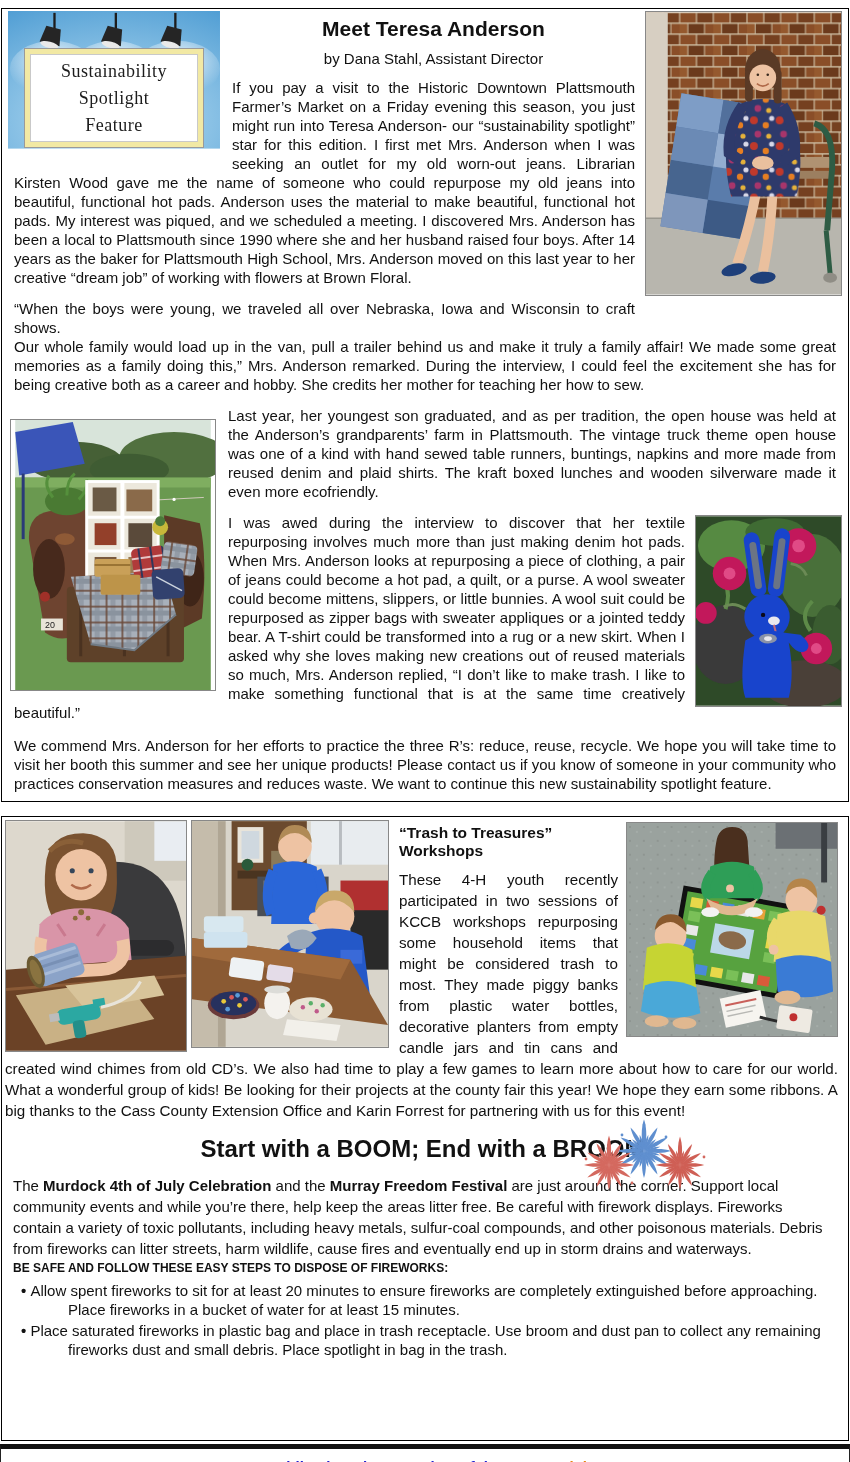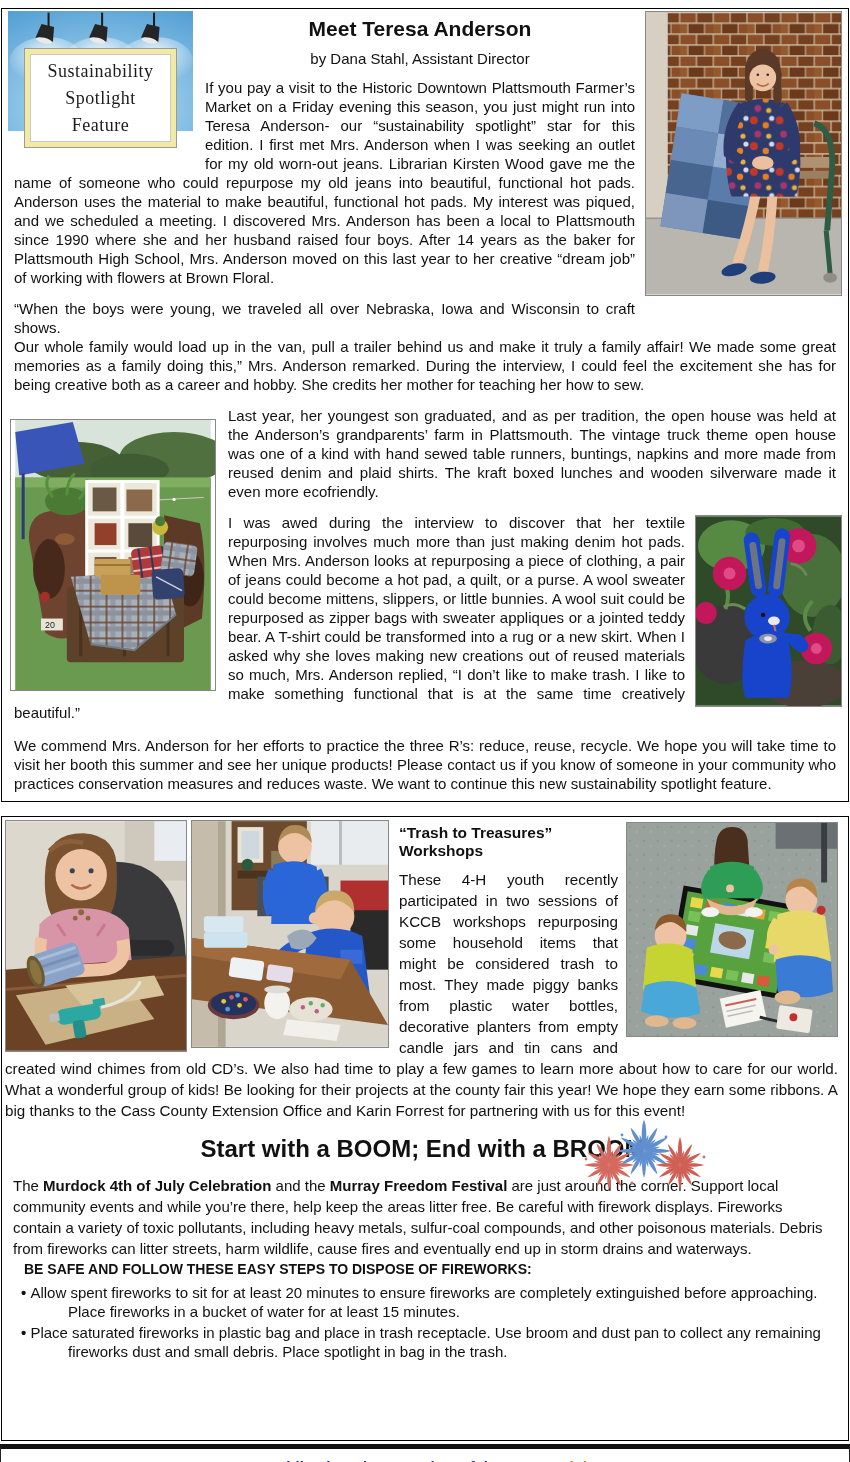--- a/index.html
+++ b/index.html
@@ -6,21 +6,21 @@
   body { width:850px; font-family:"Liberation Sans", sans-serif; color:#111; position:relative; }
   .box { border:1px solid #000; margin:0 1px; position:relative; }
   .box1 { margin-top:8px; padding:2px 12px 4px 12px; min-height:706px; }
   .box2 { margin-top:14px; padding:3px 10px 8px 3px; min-height:612px; }
   .footerbox { margin-top:3px; border:1px solid #222; border-top:5px solid #111; padding:9px 14px 10px; text-align:center; }
 
   p { margin:0 0 12px; text-align:justify; font-size:15px; line-height:19px; }
   .preline { white-space:pre-line; }
 
   
-  .spotlight { float:left; width:185px; height:148px; margin:0 12px 6px -6px; position:relative; }
+  .spotlight { float:left; width:212px; height:148px; margin:0 12px 6px -6px; position:relative; }
   .spotlight svg { position:absolute; inset:0; overflow:visible; }
   .sign { position:absolute; left:17px; right:17px; top:38px; bottom:12px; background:#fff;
           border:5px solid #f2e9a4; box-shadow:0 0 0 1px #9a9a9a, inset 0 0 0 1px #c9c9c9;
           display:flex; align-items:center; justify-content:center; text-align:center;
           font-family:"Liberation Serif", serif; font-size:18px; line-height:27px; color:#1c1c1c;
           white-space:pre-line; letter-spacing:.5px; }
 
   .photo { display:block; }
   .teresa-photo { float:right; width:197px; height:285px; margin:0 -6px 8px 10px; }
   .truck-photo  { float:left; clear:left; width:206px; height:272px; margin:13px 12px 4px -4px; }
@@ -35,21 +35,21 @@
   .girl-photo { float:left; width:182px; height:232px; margin:0 4px 6px 0; }
   .boys-photo { float:left; width:198px; height:228px; margin:0 10px 6px 0; }
   .game-photo { float:right; width:212px; height:215px; margin:2px 0 6px 8px; }
   .ttt-heading { font-weight:bold; font-size:15.5px; margin:4px 0 9px; }
   .ttt-para { font-size:15.2px; line-height:21px; margin-bottom:8px; }
 
   .boom-wrap { clear:both; position:relative; margin:4px 6px 0 8px; }
   .boom-heading { text-align:center; font-weight:bold; font-size:24px; margin:14px 0 12px; }
   .fireworks { position:absolute; right:118px; top:-16px; width:140px; height:72px; }
   .boom-para { font-size:15px; line-height:21px; text-align:left; margin-bottom:2px; }
-  .safe-heading { font-weight:bold; font-size:14px; margin:2px 11px 6px; }
+  .safe-heading { font-weight:bold; font-size:12px; margin:2px 0 6px; }
   .bullets { }
   .bullet-item { font-size:15px; line-height:19px; padding-left:55px; text-indent:-47px; margin:0 0 2px; }
   .bullet-item::before { content:"\2022\00a0"; font-weight:bold; }
   .bullet-item:nth-child(3), .bullet-item:nth-child(4) { margin-top:11px; }
 
   
   .f-head { font-weight:bold; font-size:15px; margin-bottom:10px; }
   .f-blue { color:#2121cf;margin-top:17px; }
   .f-orange { color:#e8820e; }
   .f-black { color:#111; }

